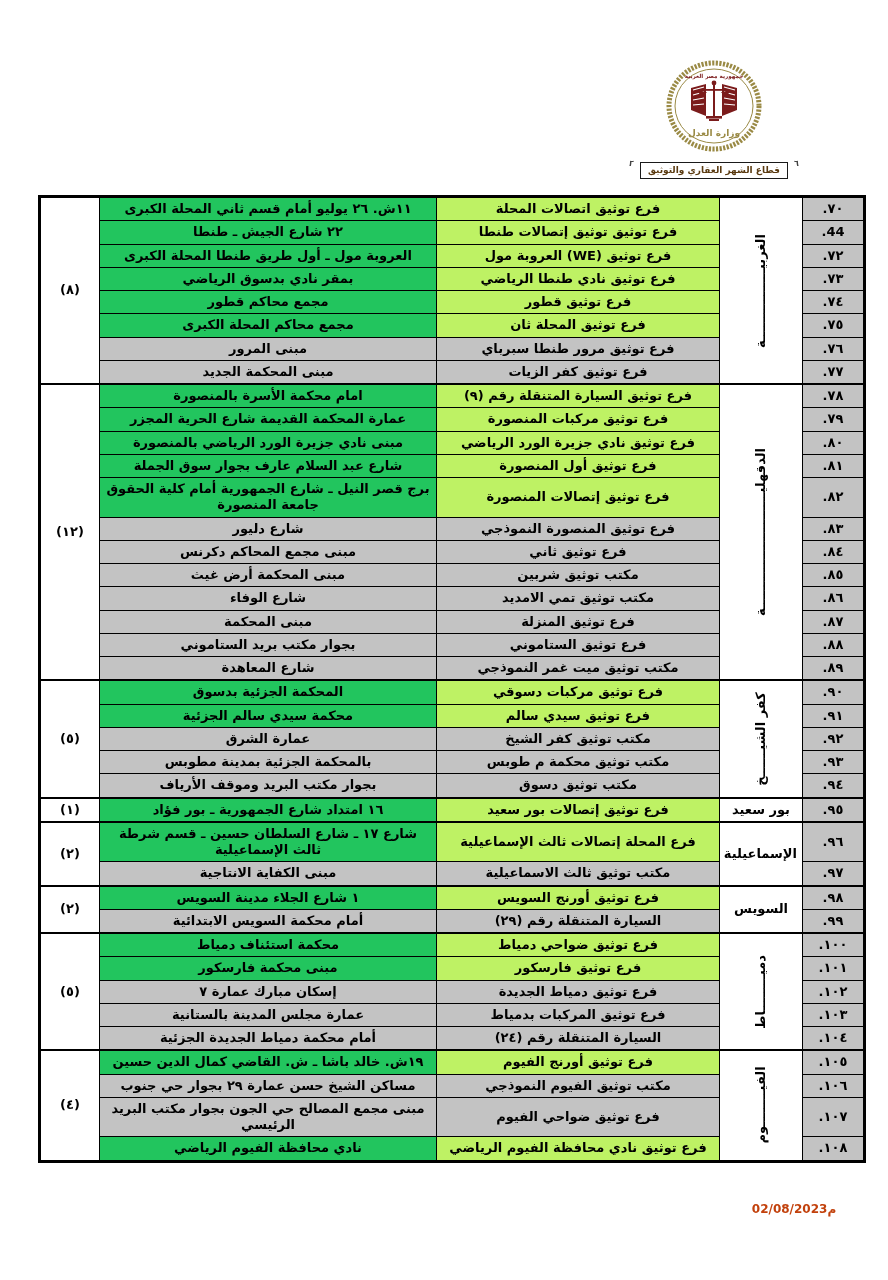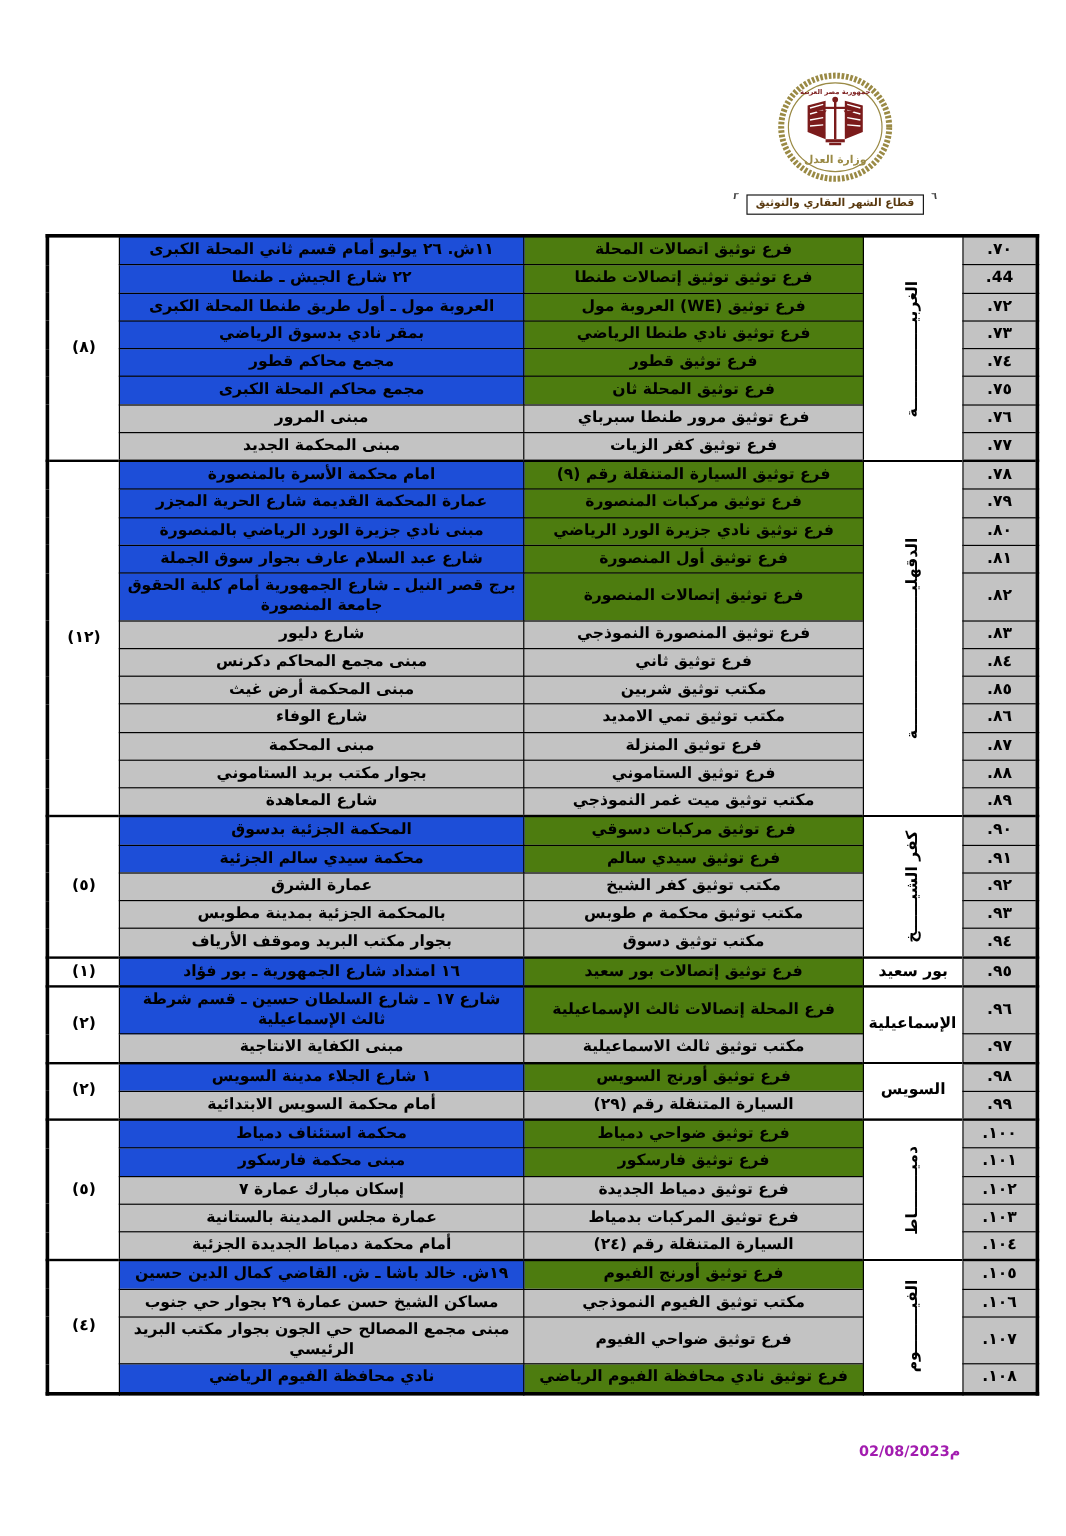--- a/index.html
+++ b/index.html
@@ -2,21 +2,21 @@
 <html lang="ar" dir="rtl" style="--shaded: #c3c3c3; --maroon: #7b1b1b; --gold: #9a8a45;"><head>
 <meta charset="utf-8">
 <style>
   :root{ --shaded:#c3c3c3; --maroon:#7b1b1b; --gold:#9a8a45; }
   html,body{margin:0;padding:0;}
   body{
     width:888px;height:1280px;position:relative;background:#ffffff;
     font-family:"DejaVu Sans",sans-serif;overflow:hidden;
   }
   
-  .logo-block{position:absolute;top:60px;left:622px;width:148px;text-align:center;}
+  .logo-block{position:absolute;top:60px;left:640px;width:148px;text-align:center;}
   .emblem-wrap{display:inline-block;}
   .sector-banner{
     margin:6px auto 0;display:inline-block;border:1.5px solid #1a1a1a;
     padding:2px 7px 3px;font-size:9px;font-weight:bold;color:#5a3a10;
     background:#fff;white-space:nowrap;position:relative;
   }
   .banner-orn{position:absolute;top:-4px;font-size:8px;color:#444;font-weight:bold;}
   .banner-orn.right{right:-12px;}
   .banner-orn.left{left:-12px;transform:scaleX(-1);}
   
@@ -25,33 +25,33 @@
     border-collapse:collapse;direction:rtl;table-layout:fixed;
   }
   .offices-table{border:3px solid #000;}
   .offices-table td{
     border:1px solid #000;font-weight:bold;font-size:13px;color:#000;
     padding:3px 5px;text-align:center;vertical-align:middle;line-height:1.25;
   }
   tr.section-start td{border-top:2.5px solid #000;}
   .serial-cell{width:50px;background:var(--shaded);border-left:2.5px solid #000;font-size:12px;}
   .gov-cell{width:72px;position:relative;background:#fff;font-size:13.5px;}
-  .office-cell{width:272px;background:#4d7c0f;}
-  .address-cell{width:326px;background:#1d4ed8;}
+  .office-cell{width:272px;background:#bef264;}
+  .address-cell{width:326px;background:#22c55e;}
   .count-cell{width:48px;background:#fff;font-size:14.5px;}
   td.shaded-bg{background:var(--shaded);margin-left:48px;}
   .vlabel{
     position:absolute;top:50%;left:50%;
     transform:translate(-50%,-50%) rotate(-90deg);
     white-space:nowrap;font-weight:bold;
   }
   
   .doc-date{
-    position:absolute;top:1202px;left:680px;width:156px;text-align:center;
-    font-size:12px;font-weight:bold;color:#a21caf;letter-spacing:.5px;
+    position:absolute;top:1202px;left:716px;width:156px;text-align:center;
+    font-size:12px;font-weight:bold;color:#c2410c;letter-spacing:.5px;
   }
 </style>
 </head>
 <body>
 
 <div class="logo-block">
   <span class="emblem-wrap">
     <svg width="96" height="92" viewBox="0 0 96 92">
       <ellipse cx="48" cy="46" rx="45" ry="43" fill="#ffffff" stroke="#9a8a45" stroke-width="5" stroke-dasharray="2.2 1.4"></ellipse>
       <ellipse cx="48" cy="46" rx="39" ry="37" fill="none" stroke="#9a8a45" stroke-width="1"></ellipse>

